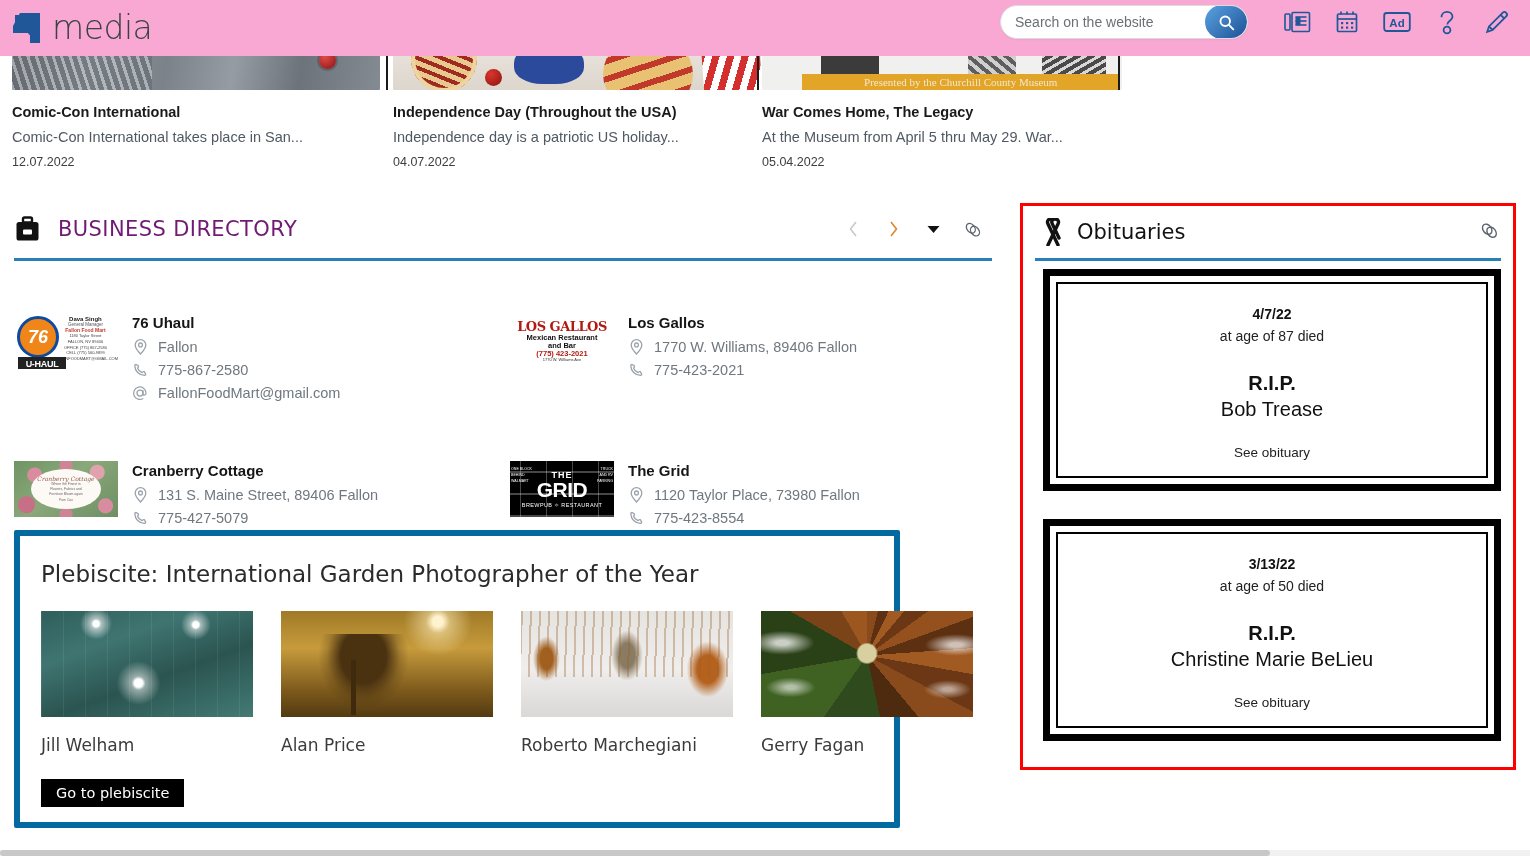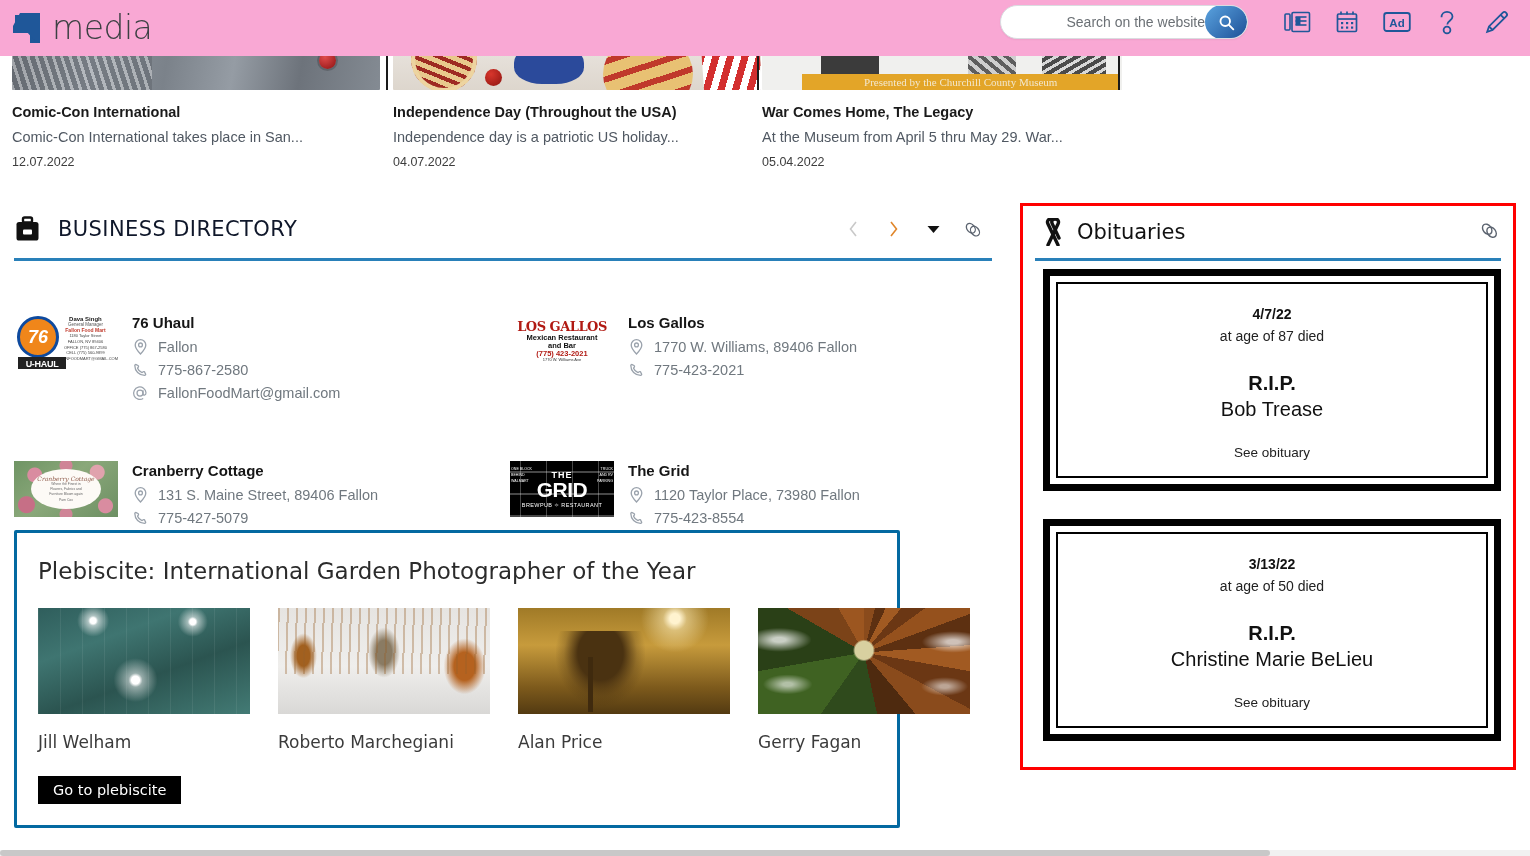--- a/index.html
+++ b/index.html
@@ -37,21 +37,20 @@
     width: 248px; height: 34px;
     border: 1px solid #dadce0; border-radius: 18px;
     background: #fff; overflow: hidden; padding-left: 14px;
     box-shadow: 0 1px 2px rgba(0,0,0,.05);
   }
   .searchbox input {
     border: none; outline: none; flex: 1;
     font-size: 14px; color: #5f6368;
     font-family: "Liberation Sans", sans-serif;
     background: transparent;
-    text-align: right;
   }
   .searchbox input::placeholder { color: #6b7075; }
   .search-btn {
     width: 42px; height: 34px; flex: 0 0 42px;
     background: linear-gradient(135deg,#5ba4e0 0%, #1c4f96 100%);
     border-radius: 18px;
     display:flex; align-items:center; justify-content:center;
     cursor: pointer; border: none;
   }
   .hdr-icons { display: flex; align-items: center; gap: 20px; margin-left: 34px; }
@@ -145,21 +144,21 @@
     display:flex; align-items:center; justify-content:center; overflow:hidden; white-space:nowrap;
   }
 
   
   .biz {
     position: absolute; left: 14px; top: 200px; width: 978px;
   }
   .biz-head { display:flex; align-items:center; height: 58px; }
   .biz-head .bd-icon { width: 44px; display:flex; align-items:center; justify-content:flex-start; }
   .biz-head .bd-title {
-    font-size: 21px; letter-spacing: .4px; color:#0f172a;
+    font-size: 21px; letter-spacing: .4px; color:#701a75;
     font-family: "DejaVu Sans", sans-serif; font-weight: 400;
   }
   .biz-head .bd-ctrls { margin-left:auto; display:flex; align-items:center; gap: 22px; padding-right: 10px; }
   .bd-ctrl { cursor:pointer; display:flex; align-items:center; justify-content:center; width:18px; height:22px; }
   .biz-rule { height: 3px; background: #2980b9; width: 978px; }
 
   .biz-grid {
     display: grid; grid-template-columns: 496px 480px;
     row-gap: 0px; padding-top: 16px;
   }
@@ -232,21 +231,21 @@
   }
   .lg-grid .tt { position:relative; color:#fff; font-size:9px; font-weight:bold; letter-spacing:1px; }
   .lg-grid .gg { position:relative; color:#fff; font-size:21px; font-weight:bold; letter-spacing:-.5px; line-height:.95; }
   .lg-grid .bb { position:relative; color:#fff; font-size:5.5px; letter-spacing:.4px; margin-top:2px; }
   .lg-grid .sideL { position:absolute; left:1px; top:6px; color:#fff; font-size:3.6px; line-height:1.6; text-align:left; }
   .lg-grid .sideR { position:absolute; right:1px; top:6px; color:#fff; font-size:3.6px; line-height:1.6; text-align:right; }
 
   
   .pleb {
     position:absolute; left:14px; top:530px; width:886px; height:298px;
-    border:3px solid #0369a1; background:#fff; border-radius:2px;
+    border:6px solid #0369a1; background:#fff; border-radius:2px;
   }
   .pleb-title {
     font-size: 23px; color:#2b2b2b; padding: 25px 0 0 21px;
     font-family:"DejaVu Sans", sans-serif; font-weight:400;
   }
   .pleb-grid { display:flex; gap: 28px; padding: 24px 0 0 21px; }
   .pleb-item { width: 212px; }
   .pleb-img { width: 212px; height: 106px; overflow:hidden; }
   .pleb-name { font-size:17px; color:#3b3b3b; margin-top:18px; font-family:"DejaVu Sans", sans-serif;}
   .pleb-btn {
@@ -682,30 +681,30 @@
 
       <div class="pleb-item">
         <div class="pleb-img">
           <div class="img-teal"></div>
         </div>
         <div class="pleb-name">Jill Welham</div>
       </div>
 
       <div class="pleb-item">
         <div class="pleb-img">
-          <div class="img-swamp"></div>
-        </div>
-        <div class="pleb-name">Roberto Marchegiani</div>
+          <div class="img-sepia"></div>
+        </div>
+        <div class="pleb-name">Alan Price</div>
       </div>
 
       <div class="pleb-item">
         <div class="pleb-img">
-          <div class="img-sepia"></div>
-        </div>
-        <div class="pleb-name">Alan Price</div>
+          <div class="img-swamp"></div>
+        </div>
+        <div class="pleb-name">Roberto Marchegiani</div>
       </div>
 
       <div class="pleb-item">
         <div class="pleb-img">
           <div class="img-dandelion"></div>
         </div>
         <div class="pleb-name">Gerry Fagan</div>
       </div>
 
     </div>

